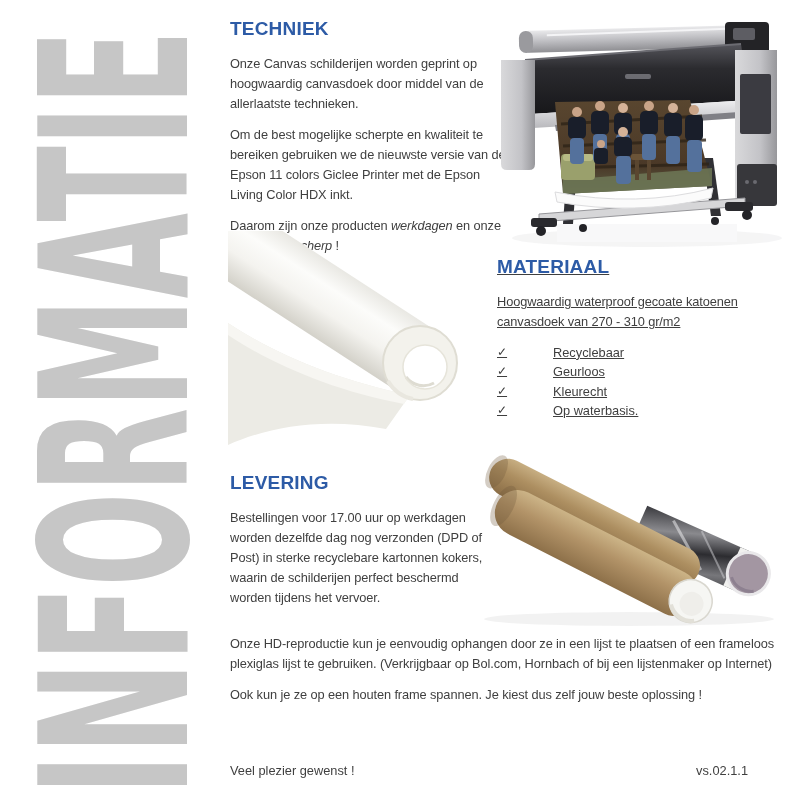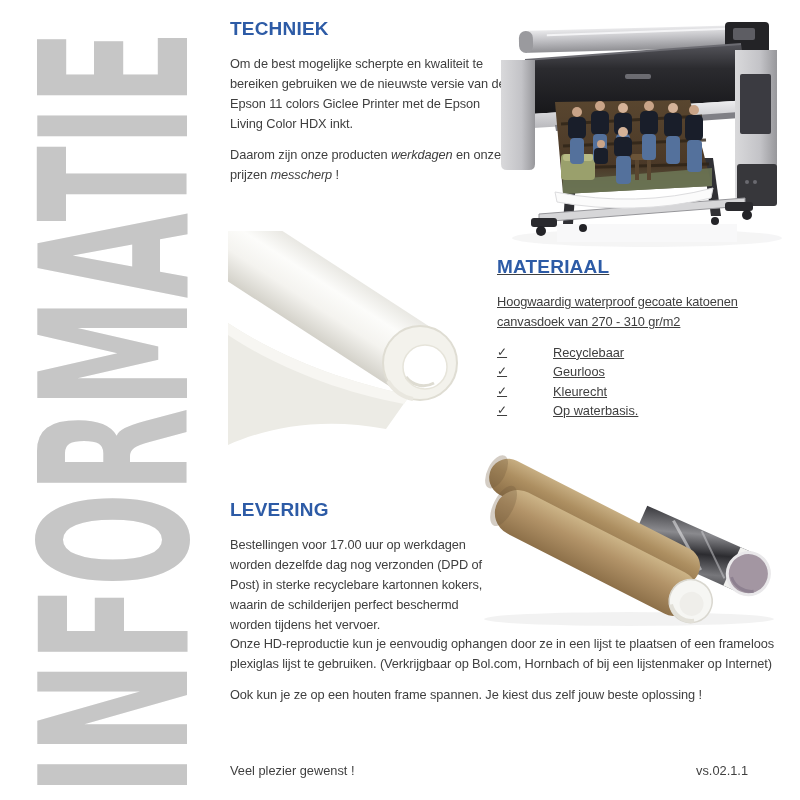--- a/index.html
+++ b/index.html
@@ -28,20 +28,21 @@
 <div class="page">
 
   <svg class="abs" style="left:0;top:0;" width="220" height="800" viewBox="0 0 220 800" aria-hidden="true">
     <g transform="translate(187,795) rotate(-90)">
       <text x="0" y="0" textLength="765" lengthAdjust="spacingAndGlyphs" font-family="DejaVu Sans, sans-serif" font-weight="bold" font-size="205" fill="#c6c6c6">INFORMATIE</text>
     </g>
   </svg>
 
   <section class="abs" style="left:230px;top:19px;width:280px;">
     <h2 class="sec-title">TECHNIEK</h2>
+    <p class="body">Onze Canvas schilderijen worden geprint op hoogwaardig canvasdoek door middel van de allerlaatste technieken.</p>
     <p class="body">Om de best mogelijke scherpte en kwaliteit te bereiken gebruiken we de nieuwste versie van de Epson 11 colors Giclee Printer met de Epson Living Color HDX inkt.</p>
     <p class="body"><span>Daarom zijn onze producten </span><span class="italic">werkdagen</span><span> en onze prijzen </span><span class="italic">messcherp</span><span> !</span></p>
   </section>
 
   <figure class="abs" style="left:497px;top:16px;">
     <svg width="292" height="234" viewBox="0 0 292 234">
       <defs>
         <linearGradient id="pgBar" x1="0" y1="0" x2="0" y2="1">
           <stop offset="0" stop-color="#e9e9eb"></stop>
             <stop offset=".45" stop-color="#c2c2c6"></stop>
@@ -213,21 +214,21 @@
         <circle cx="192" cy="132" r="37" fill="#f3f2ec"></circle>
         <circle cx="192" cy="132" r="37" fill="none" stroke="#dfddd3" stroke-width="2"></circle>
         <path d="M160,150 A37,37 0 0,0 185,168" fill="none" stroke="#e9e7df" stroke-width="4"></path>
         <circle cx="197" cy="136" r="22" fill="#ffffff"></circle>
         <path d="M178,146 A22,22 0 0,0 206,152" fill="none" stroke="#dedcD2" stroke-width="3"></path>
         <circle cx="197" cy="136" r="22" fill="none" stroke="#e6e4da" stroke-width="1.5"></circle>
       </g>
     </svg>
   </figure>
 
-  <section class="abs" style="left:230px;top:500px;width:272px;">
+  <section class="abs" style="left:230px;top:473px;width:272px;">
     <h2 class="sec-title">LEVERING</h2>
     <p class="body">Bestellingen voor 17.00 uur op werkdagen worden dezelfde dag nog verzonden (DPD of Post) in sterke recyclebare kartonnen kokers, waarin de schilderijen perfect beschermd worden tijdens het vervoer.</p>
   </section>
 
   <figure class="abs" style="left:479px;top:449px;">
     <svg width="312" height="182" viewBox="0 0 312 182">
       <defs>
         <linearGradient id="tgKraft1" x1="0" y1="0" x2="0" y2="1">
           <stop offset="0" stop-color="#c7ae82"></stop>
             <stop offset=".4" stop-color="#ad8f61"></stop>

